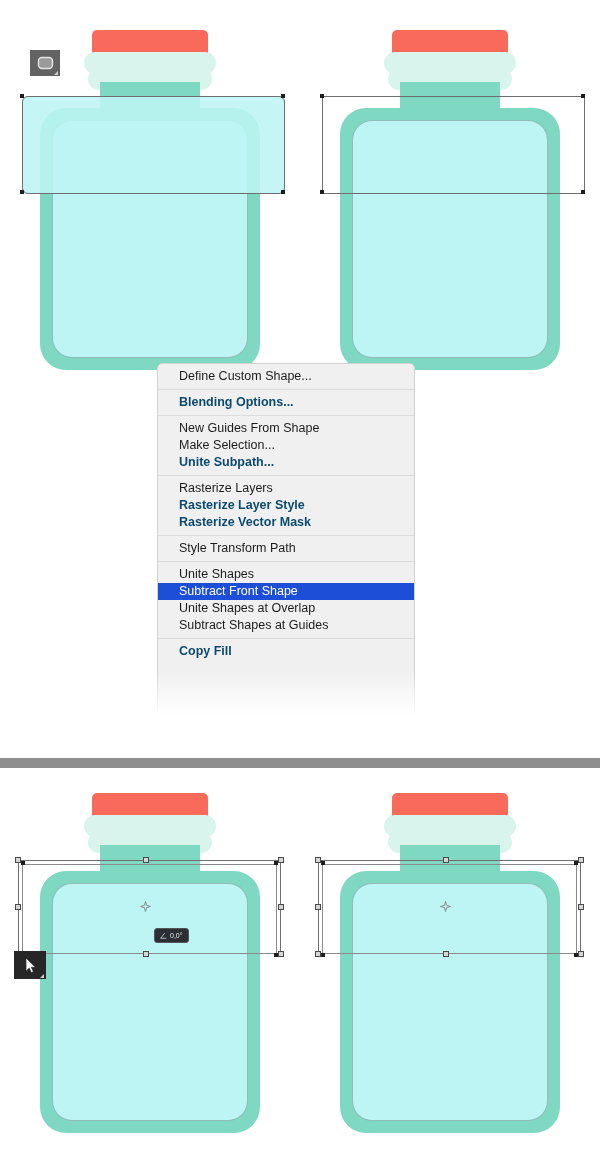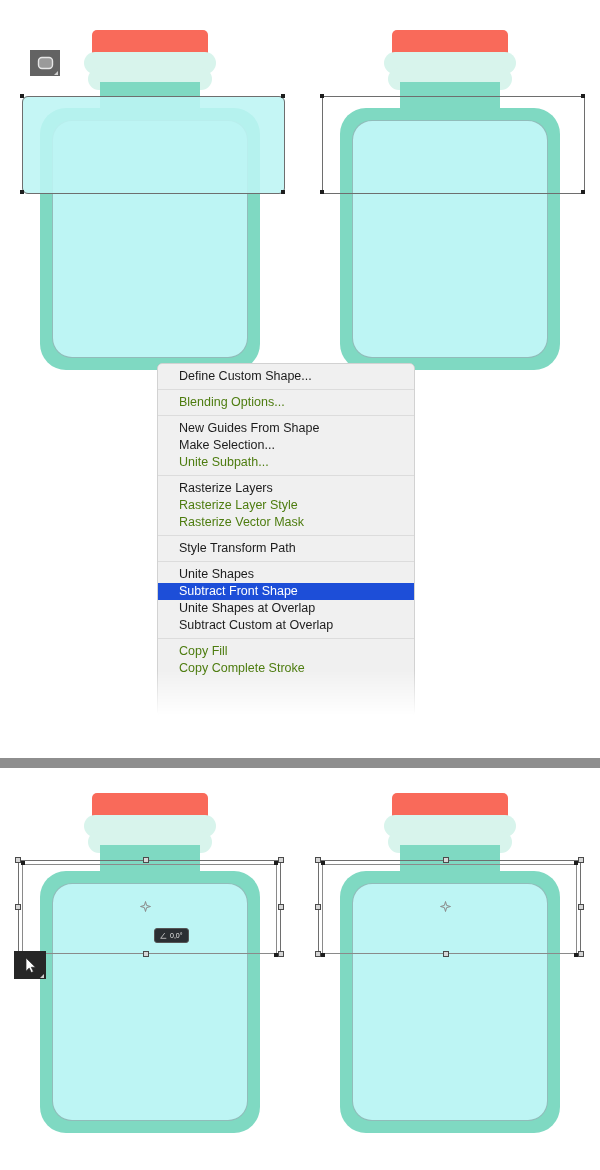--- a/index.html
+++ b/index.html
@@ -94,21 +94,21 @@
     overflow:hidden;
     -webkit-mask-image:linear-gradient(to bottom,#000 0,#000 308px,rgba(0,0,0,0) 352px);
     mask-image:linear-gradient(to bottom,#000 0,#000 308px,rgba(0,0,0,0) 352px);
   }
   .menu-group{padding:4px 0;}
   .menu-sep{height:1px;background:#dcdcdc;margin:0;}
   .menu-item{
     height:17px;line-height:17px;padding:0 12px 0 21px;
     font-size:12.5px;color:#1c1c1c;white-space:nowrap;
   }
-  .menu-item.disabled{color:#4d7c0f;}
+  .menu-item.disabled{color:#0c4a6e;font-weight:bold;}
   .menu-item.selected{background:#1d4ed8;color:#ffffff;}
 </style>
 </head>
 <body>
 
 <div class="stage">
 
   <div class="panel" id="panel-top">
 
     <div class="jar pale" style="left:40px;top:30px;">
@@ -172,26 +172,25 @@
         </div>
         <div class="menu-sep"></div>
         <div class="menu-group">
           <div class="menu-item">Style Transform Path</div>
         </div>
         <div class="menu-sep"></div>
         <div class="menu-group">
           <div class="menu-item">Unite Shapes</div>
           <div class="menu-item selected">Subtract Front Shape</div>
           <div class="menu-item">Unite Shapes at Overlap</div>
-          <div class="menu-item">Subtract Custom at Overlap</div>
+          <div class="menu-item">Subtract Shapes at Guides</div>
         </div>
         <div class="menu-sep"></div>
         <div class="menu-group">
           <div class="menu-item disabled">Copy Fill</div>
-          <div class="menu-item disabled">Copy Complete Stroke</div>
         </div>
       </div>
   </div>
 
   <div class="divider"></div>
 
   <div class="panel" id="panel-bottom">
 
     <div class="jar" style="left:40px;top:25px;">
       <div class="lid"></div>

